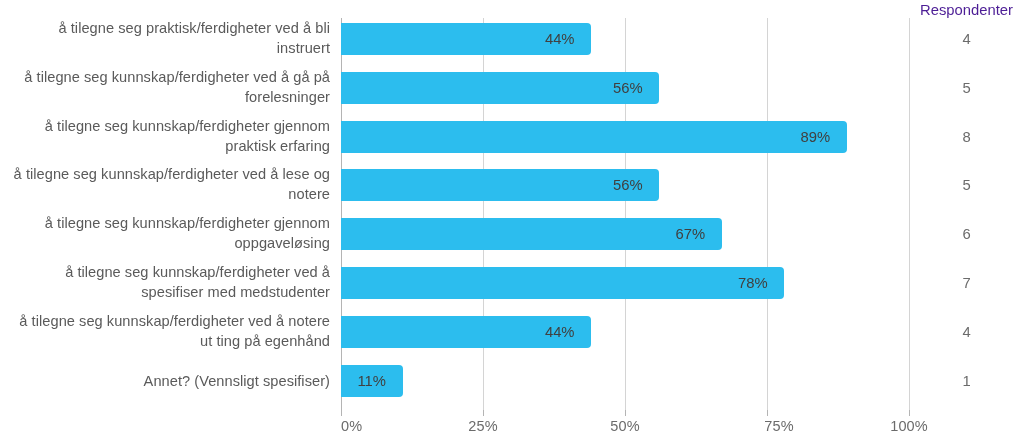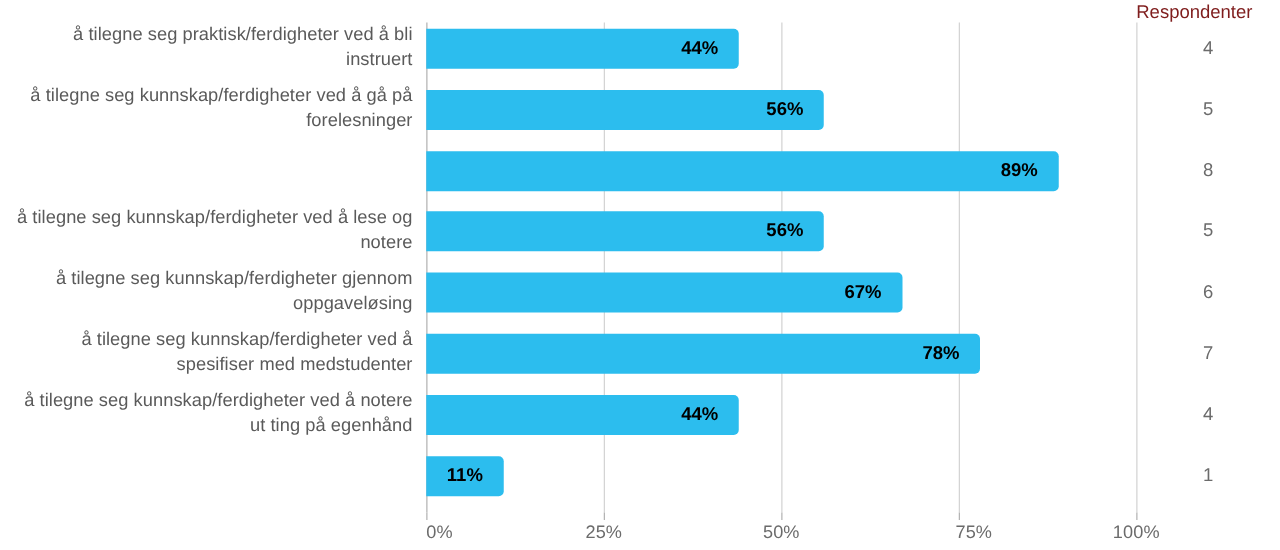--- a/index.html
+++ b/index.html
@@ -98,44 +98,45 @@
     background: #2cbdee;
     border-radius: 0 4px 4px 0;
     box-sizing: border-box;
   }
   .bar-value {
     position: absolute;
     top: 0;
     height: 32px;
     line-height: 32px;
     font-size: 14.8px;
-    font-weight: 700;
-    color: #000000;
+    font-weight: 400;
+    color: #404040;
     white-space: nowrap;
   }
   .resp-value {
     position: absolute;
     left: 909px;
     top: 0;
     width: 115px;
     text-align: center;
     height: 42px;
     line-height: 42px;
     font-size: 14.8px;
     color: #6b6b6b;
   }
 
   
   .resp-header {
     position: absolute;
     left: 909px;
     top: 0px;
     width: 115px;
+    text-align: center;
     font-size: 14.8px;
-    color: #7f1d1d;
+    color: #4c1d95;
     line-height: 20px;
     white-space: nowrap;
   }
 </style>
 </head>
 <body>
 
 <div id="chart-root">
 
   <div class="grid-layer" id="grid-layer">
@@ -169,20 +170,21 @@
       </div>
       <div class="row" style="top: 66.8px;">
         <div class="cat-label">å tilegne seg kunnskap/ferdigheter ved å gå på forelesninger</div>
         <div class="bar-track">
           <div class="bar" style="width: 318.08px; background: rgb(44, 189, 238);"></div>
           <div class="bar-value" style="left: 272.08px;">56%</div>
         </div>
         <div class="resp-value">5</div>
       </div>
       <div class="row" style="top: 115.6px;">
+        <div class="cat-label">å tilegne seg kunnskap/ferdigheter gjennom praktisk erfaring</div>
         <div class="bar-track">
           <div class="bar" style="width: 505.52px; background: rgb(44, 189, 238);"></div>
           <div class="bar-value" style="left: 459.52px;">89%</div>
         </div>
         <div class="resp-value">8</div>
       </div>
       <div class="row" style="top: 164.4px;">
         <div class="cat-label">å tilegne seg kunnskap/ferdigheter ved å lese og notere</div>
         <div class="bar-track">
           <div class="bar" style="width: 318.08px; background: rgb(44, 189, 238);"></div>
@@ -208,20 +210,21 @@
       </div>
       <div class="row" style="top: 310.8px;">
         <div class="cat-label">å tilegne seg kunnskap/ferdigheter ved å notere ut ting på egenhånd</div>
         <div class="bar-track">
           <div class="bar" style="width: 249.92px; background: rgb(44, 189, 238);"></div>
           <div class="bar-value" style="left: 203.92px;">44%</div>
         </div>
         <div class="resp-value">4</div>
       </div>
       <div class="row" style="top: 359.6px;">
+        <div class="cat-label single">Annet? (Vennsligt spesifiser)</div>
         <div class="bar-track">
           <div class="bar" style="width: 62.48px; background: rgb(44, 189, 238);"></div>
           <div class="bar-value" style="left: 16.48px;">11%</div>
         </div>
         <div class="resp-value">1</div>
       </div>
     </div>
 
 </div>
 

